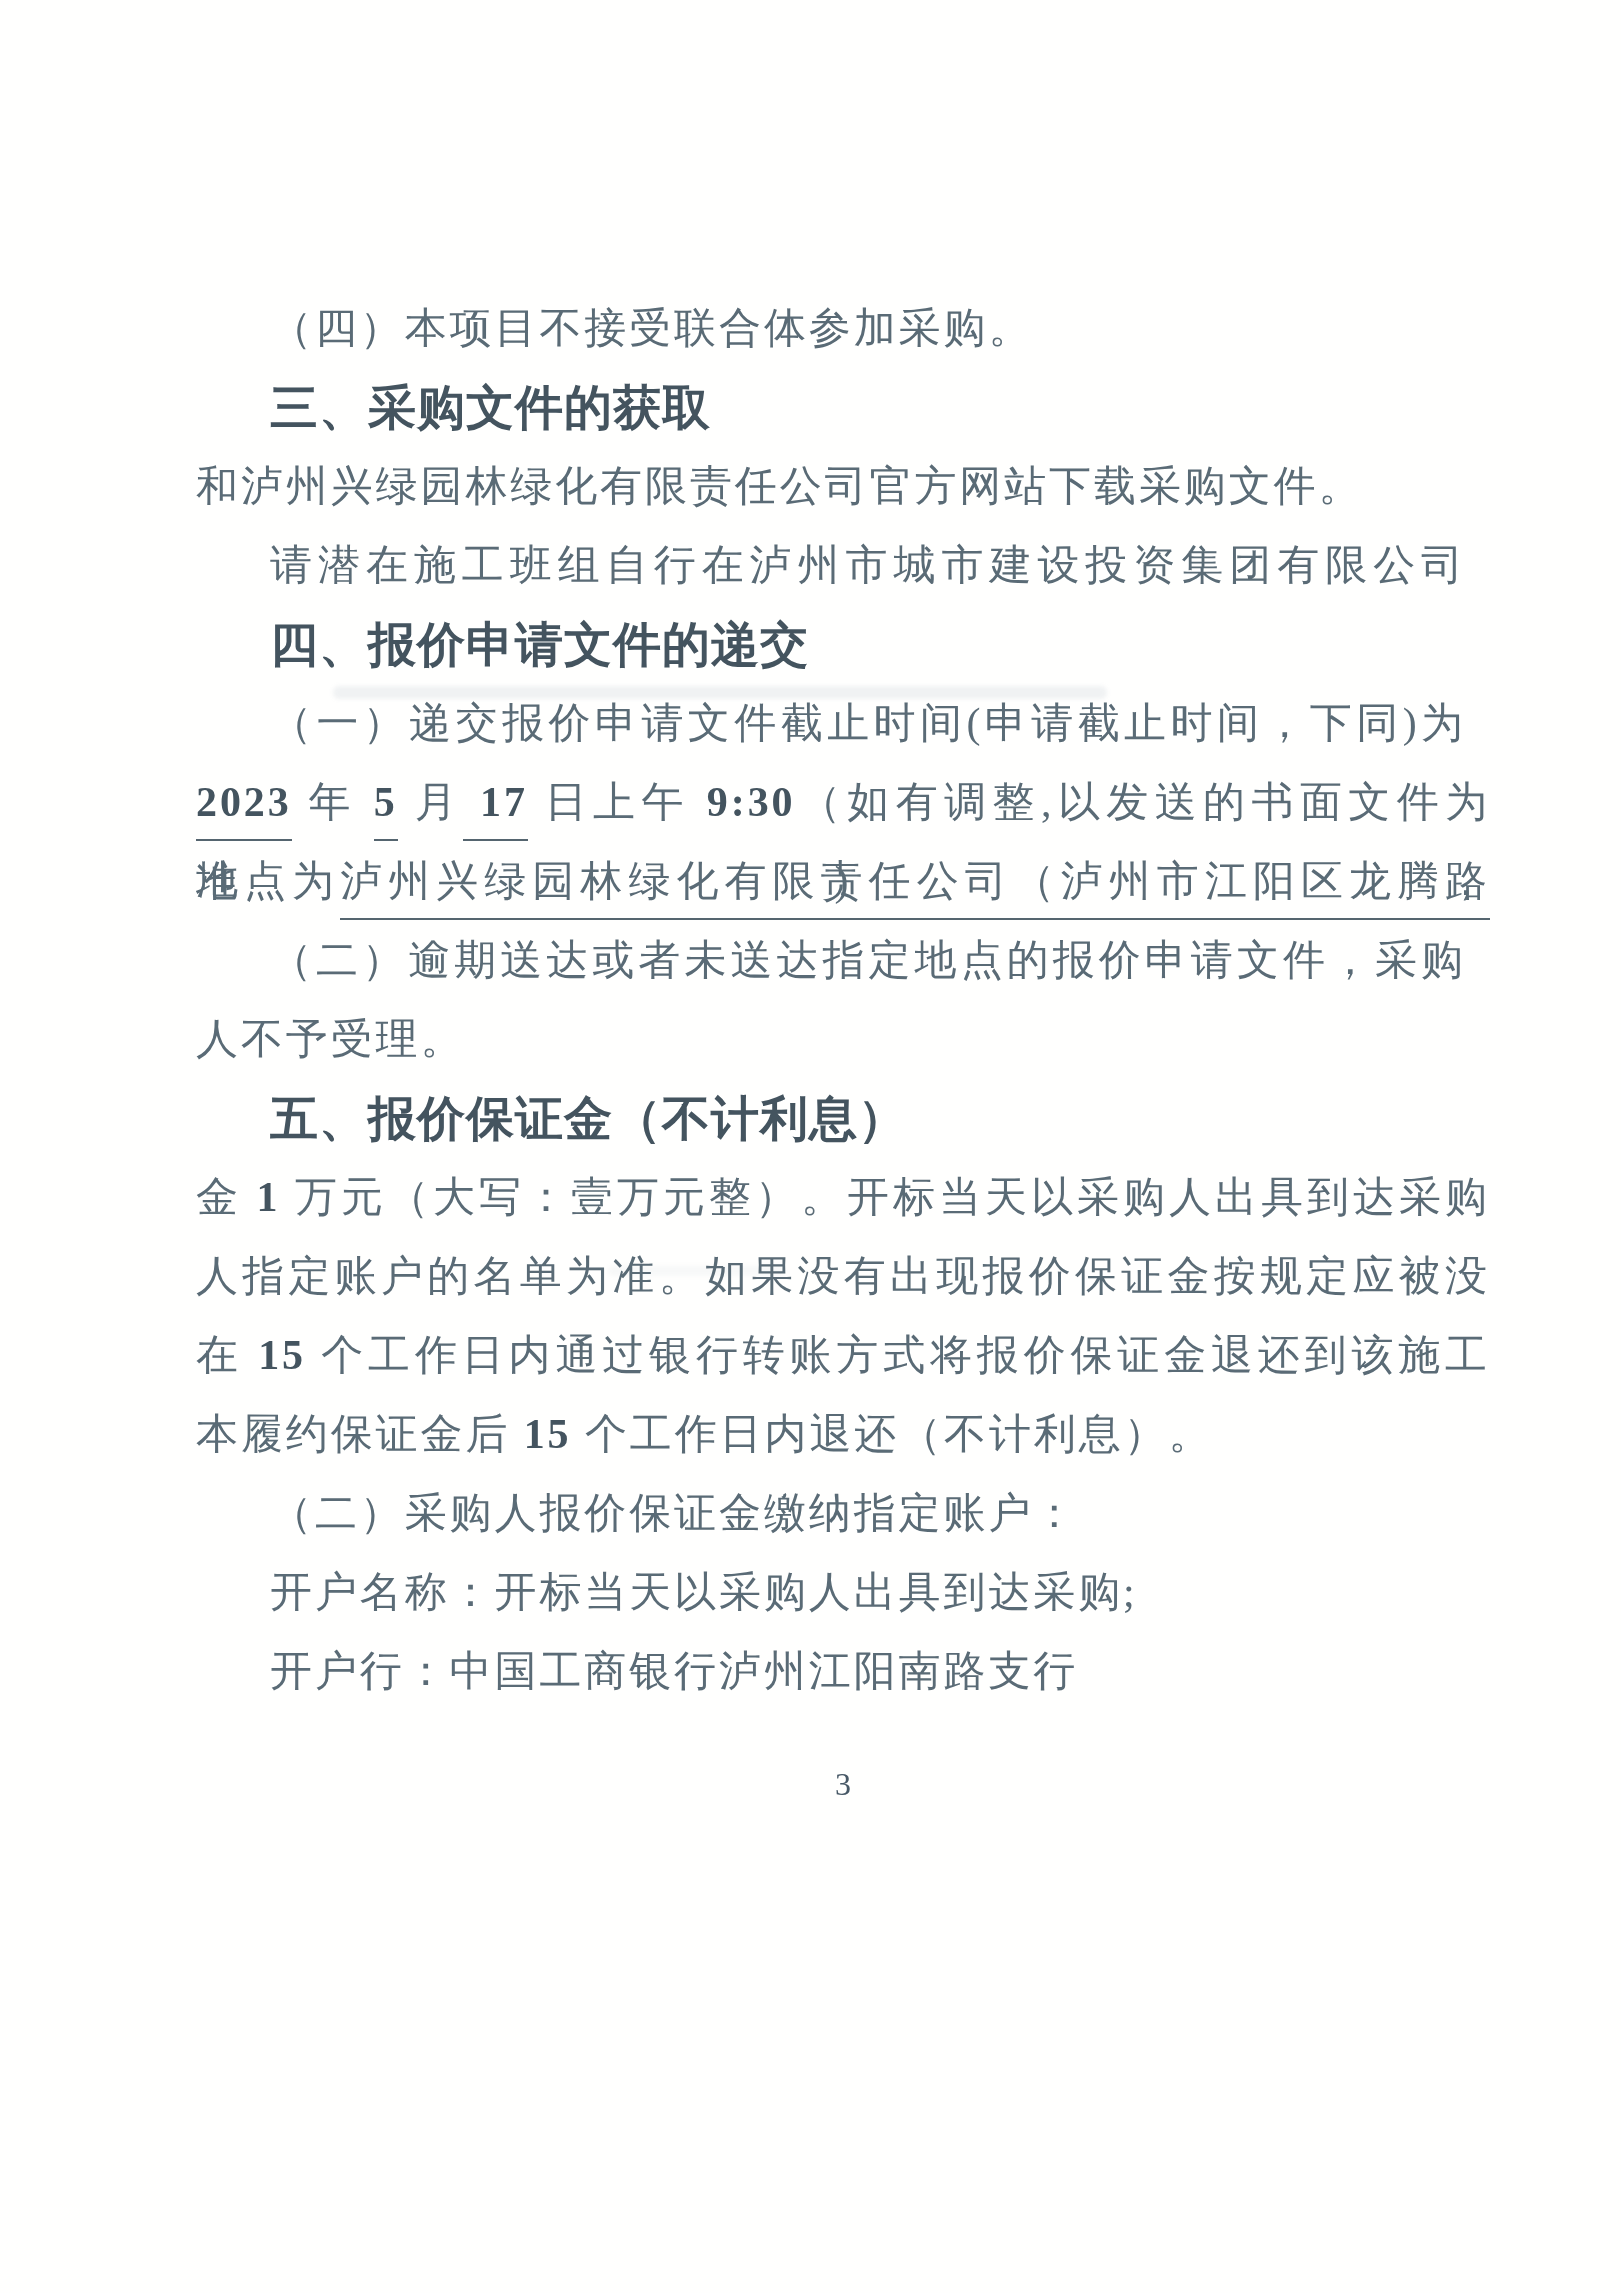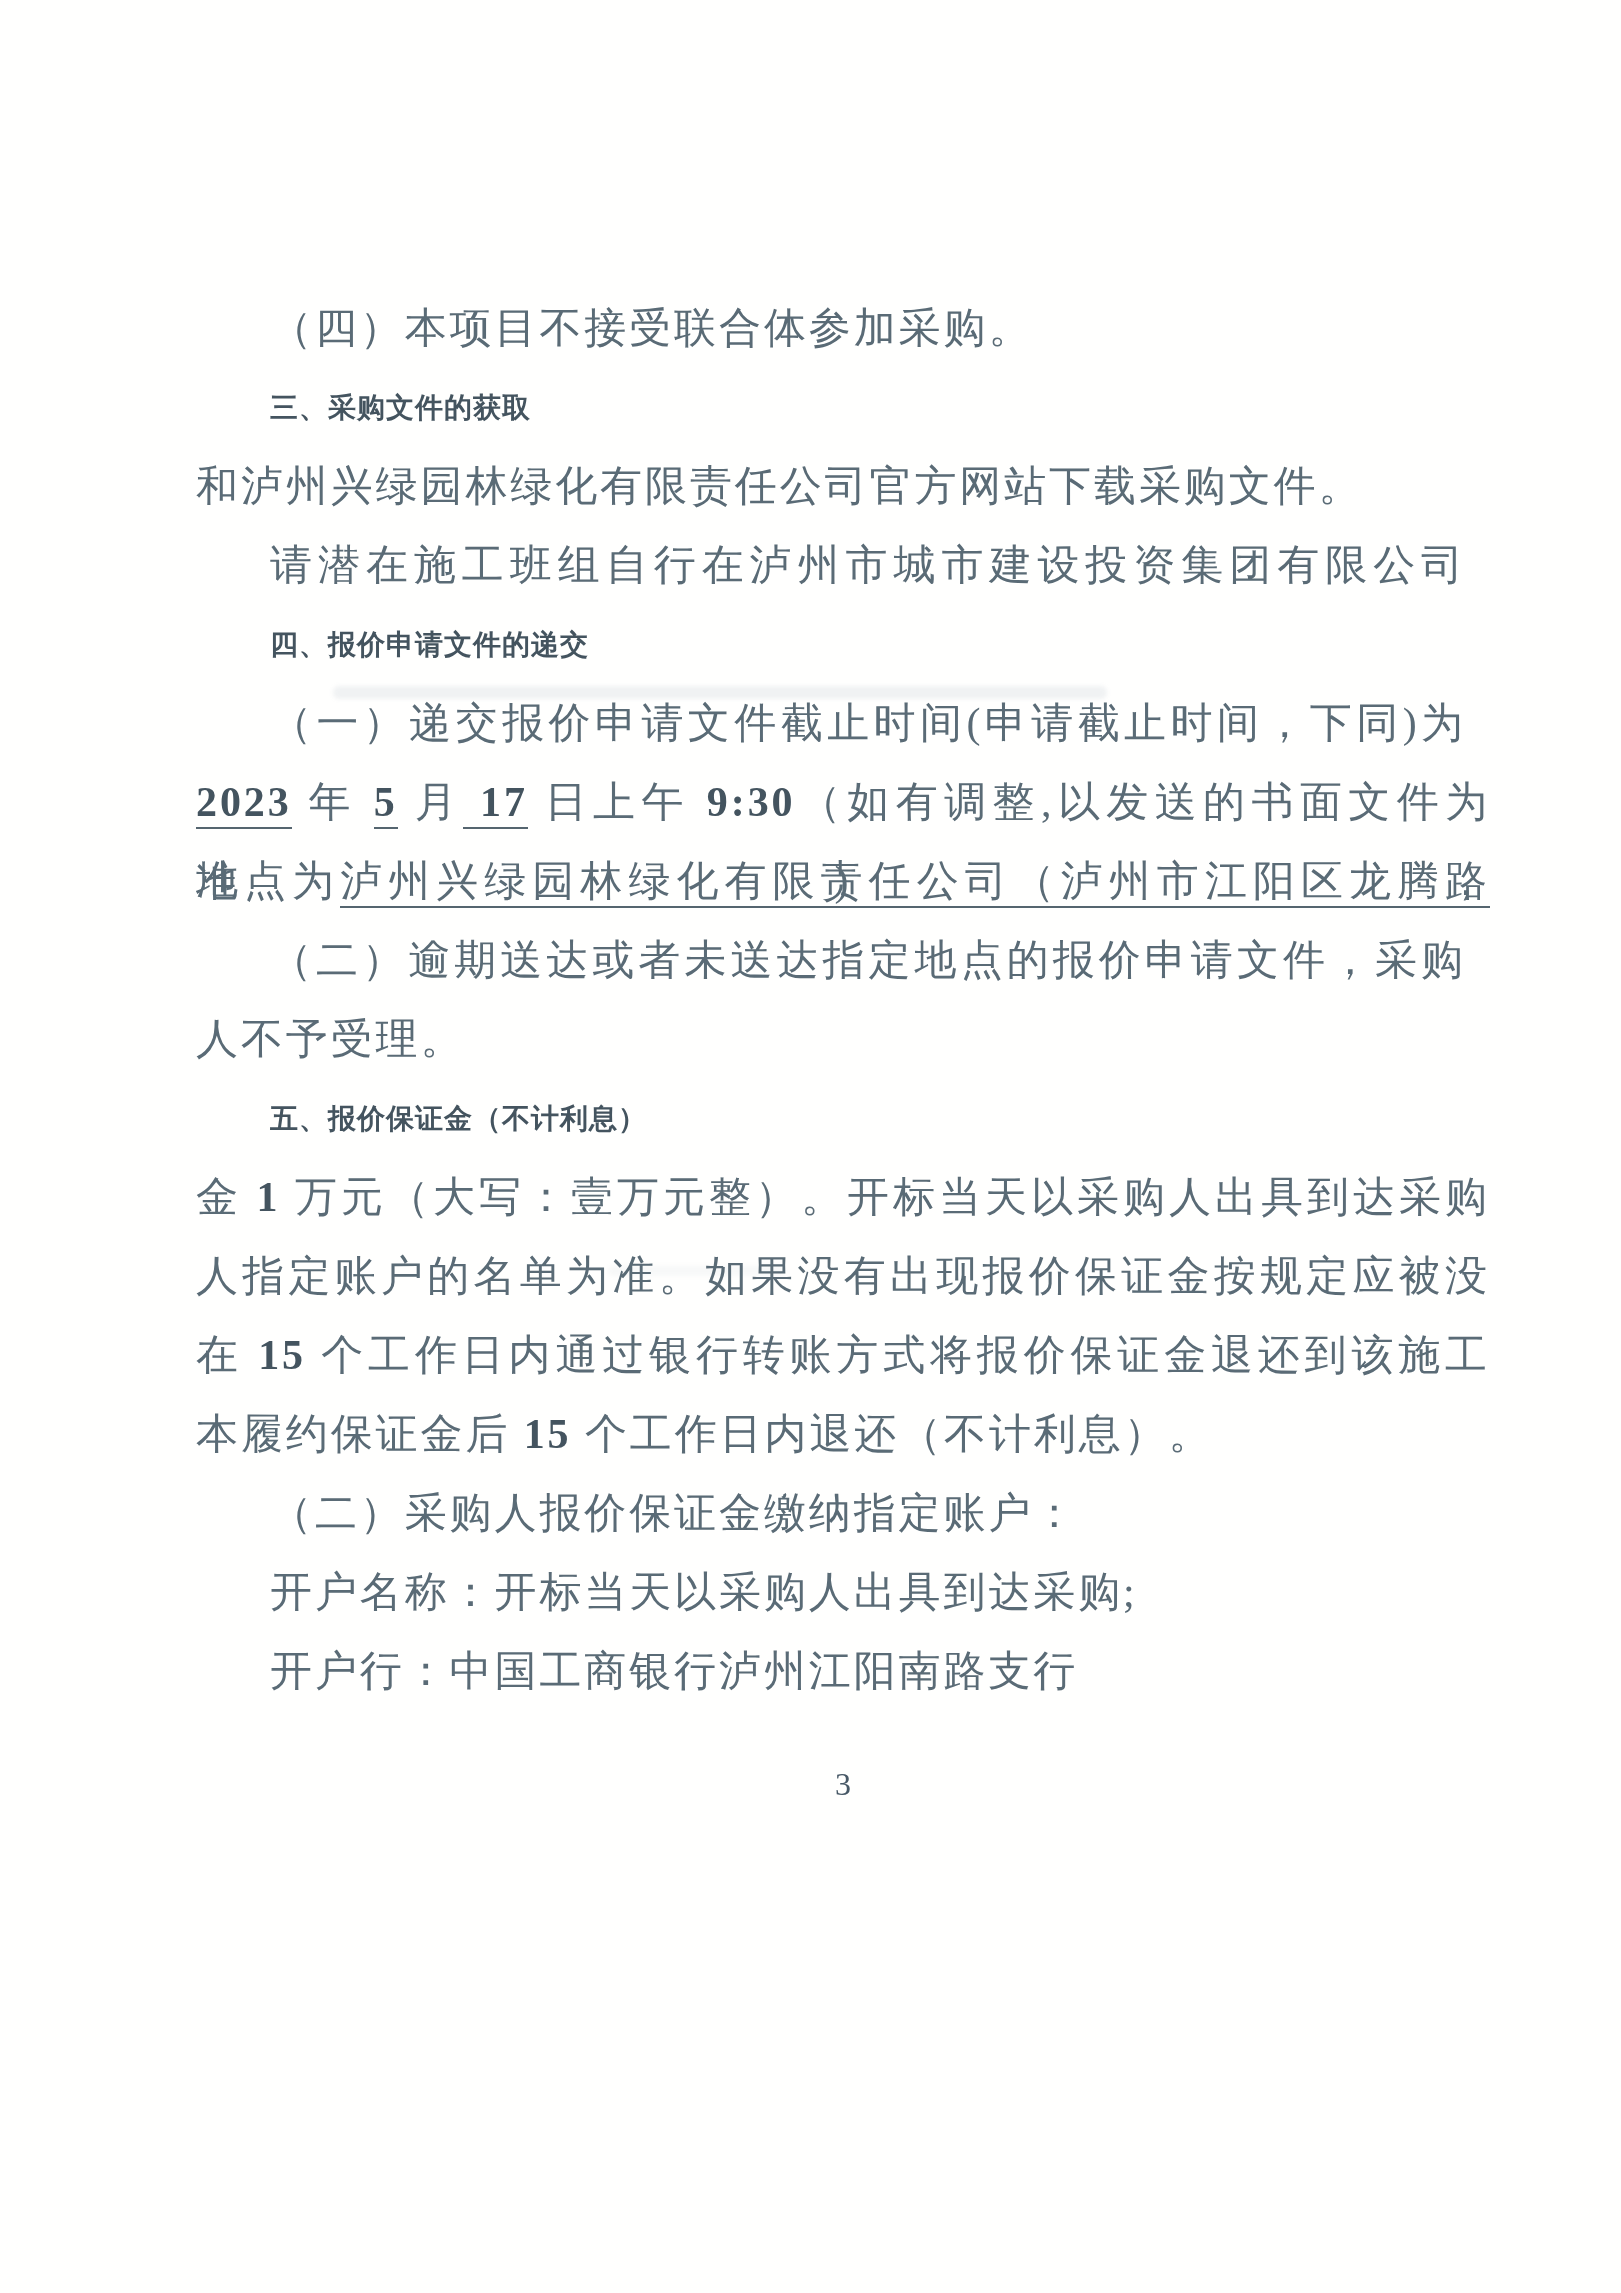--- a/index.html
+++ b/index.html
@@ -26,41 +26,41 @@
     white-space:nowrap;
   }
   .body{
     font-family:"Liberation Serif","DejaVu Serif",serif;
     font-size:42px;
     letter-spacing:2.9px;
     color:#5a6b76;
   }
   .heading{
     font-family:Liberation Sans, sans-serif;
-    font-size:28px;
+    font-size:48px;
     font-weight:700;
     letter-spacing:1px;
     color:#4c5d68;
   }
   .indent{margin-left:74px;}
   .fill{
     white-space:normal;
     text-align:justify;
     text-align-last:justify;
     -moz-text-align-last:justify;
     width:1294px;
   }
   .fill.indent{width:1196px;}
   .b{
     font-weight:700;
     color:#44545f;
   }
   .u{
     border-bottom:2.9px solid #55656f;
-    padding-bottom:2px;
+    padding-bottom:14px;
   }
   .page-number{
     margin-top:55px;
     width:1294px;
     text-align:center;
     font-size:32px;
     color:#475866;
     font-family:"Liberation Serif","DejaVu Serif",serif;
   }
   .smudge{

